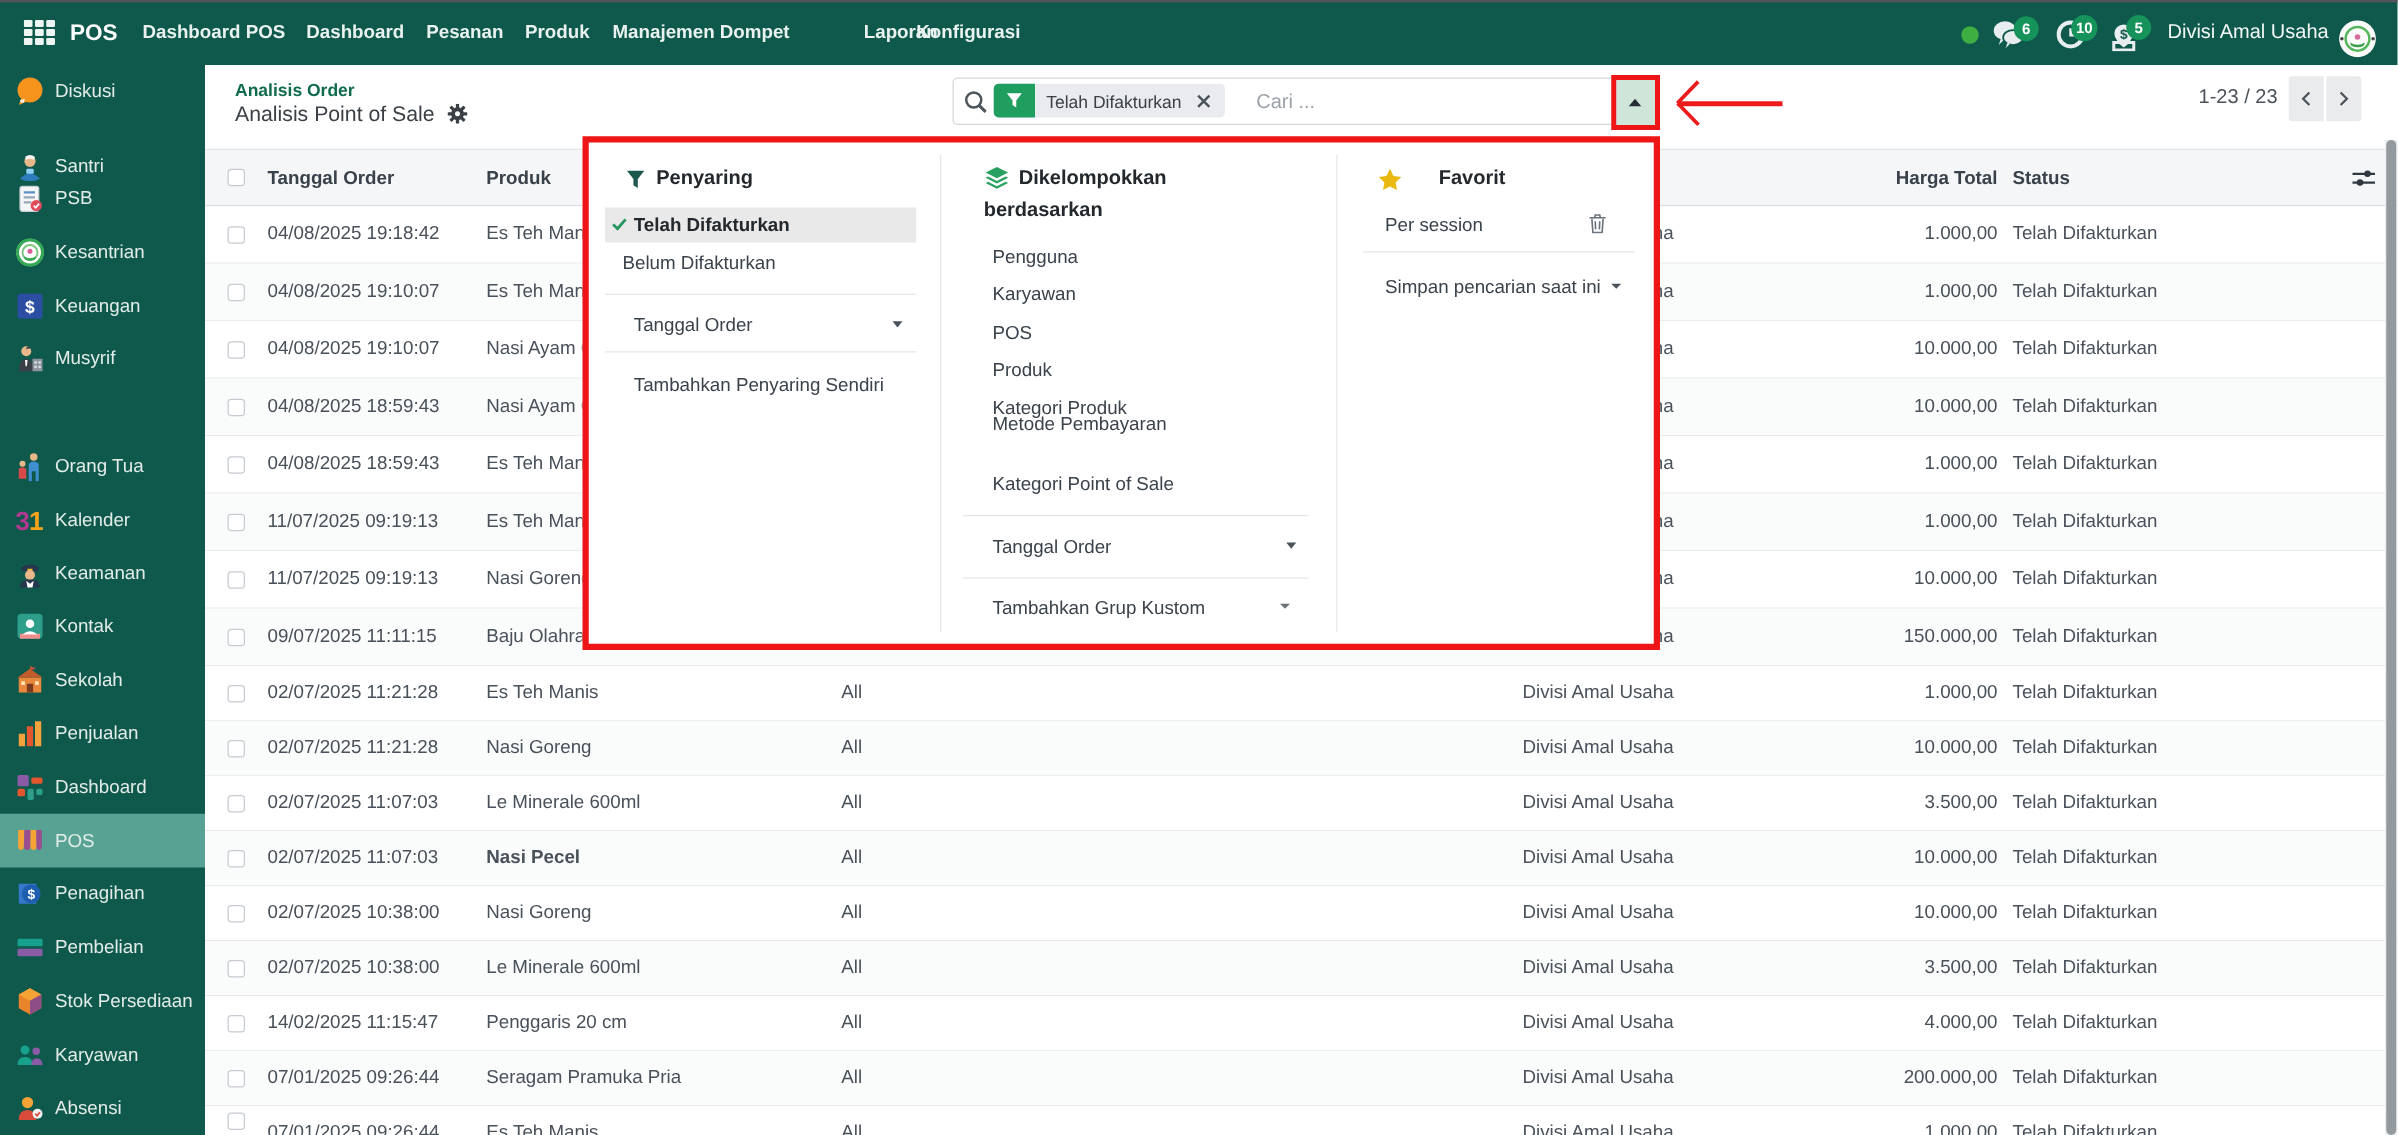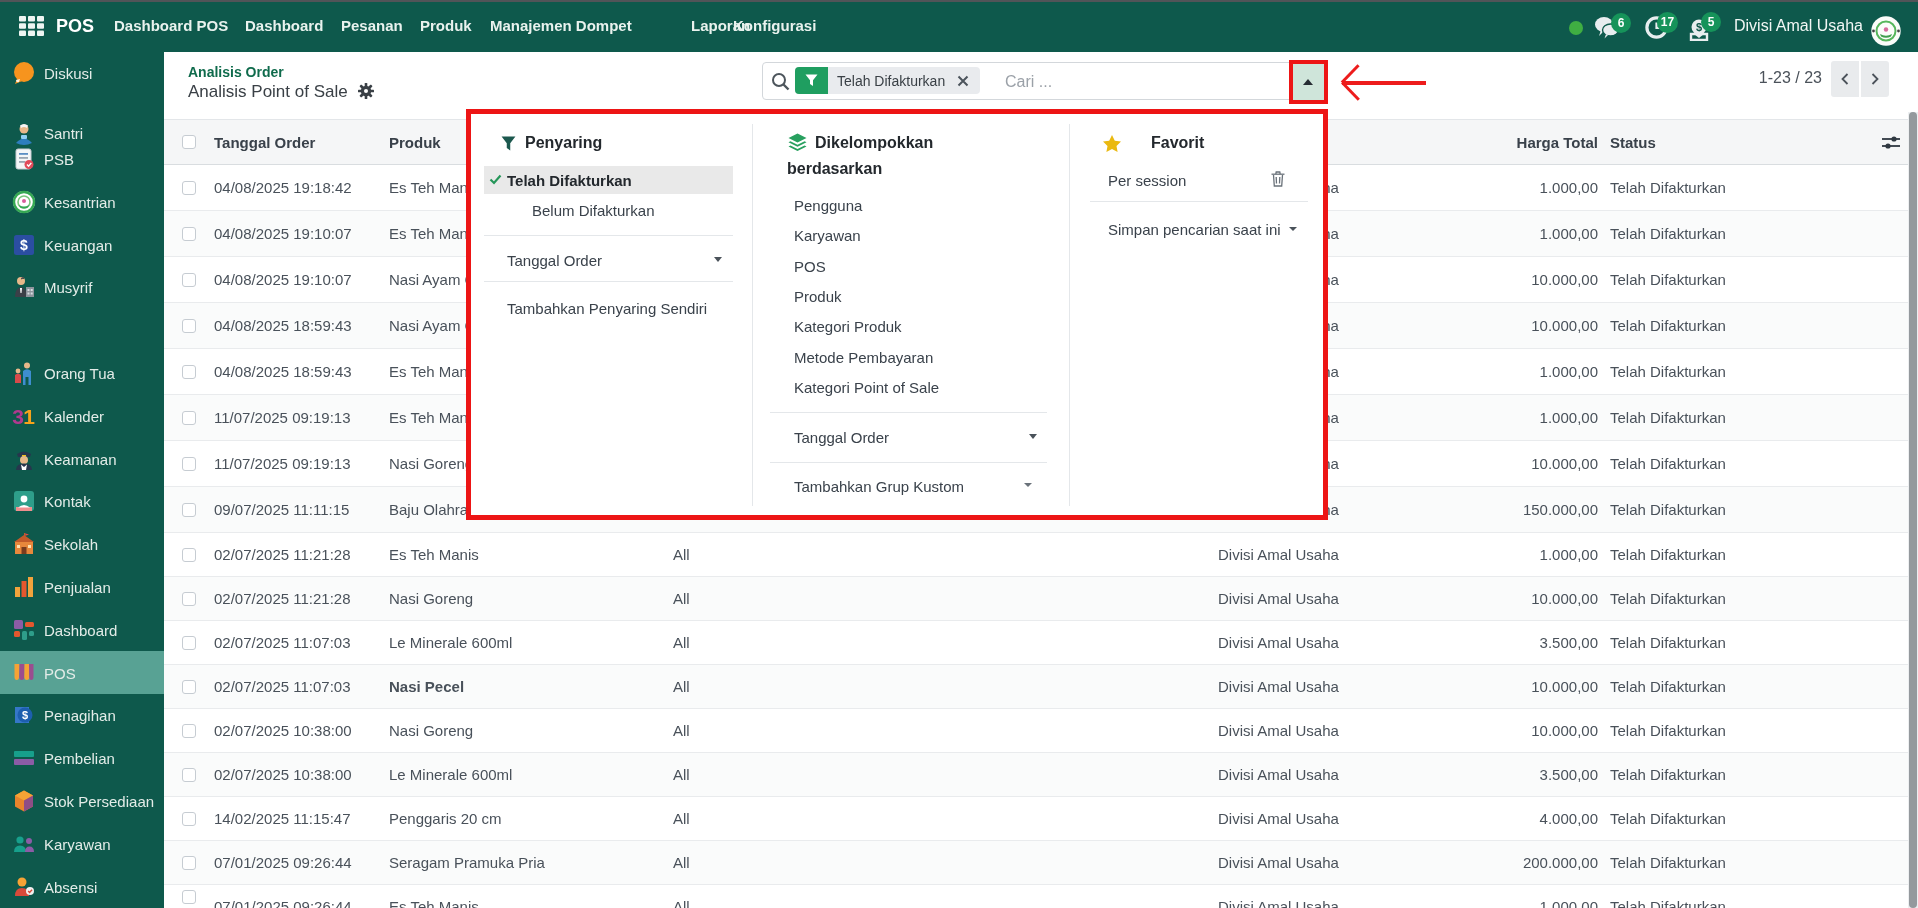--- a/index.html
+++ b/index.html
@@ -62,21 +62,21 @@
     <circle cx="11.5" cy="11.5" r="9.6" fill="none" stroke="#e8edef" stroke-width="3.2"></circle>
     <path d="M11.5 6.5 L11.5 12 L15 12" stroke="#e8edef" stroke-width="2.2" fill="none"></path>
   </svg>
   <svg class="abs" style="left:1688px; top:17px;" width="25" height="24" viewBox="0 0 25 24">
     <circle cx="11" cy="10" r="7.5" fill="#e8edef"></circle>
     <text x="11" y="14" font-size="11" font-weight="bold" fill="#10574a" text-anchor="middle" font-family="Liberation Sans">$</text>
     <path d="M3 17 L19 17 L19 23 L3 23 Z" fill="none" stroke="#e8edef" stroke-width="2.4"></path>
     <path d="M6 17 L11 21 L16 17" fill="#e8edef"></path>
   </svg>
   <div class="abs" style="left:1611px; top:13px; width:20px; height:20px; border-radius:50%; background:var(--badge); color:#fff; font-size:12px; font-weight:700; text-align:center; line-height:20px; z-index:2;">6</div>
-  <div class="abs" style="left:1657px; top:12px; width:21px; height:21px; border-radius:50%; background:var(--badge); color:#fff; font-size:12px; font-weight:700; text-align:center; line-height:21px; z-index:2;">17</div>
+  <div class="abs" style="left:1657px; top:12px; width:21px; height:21px; border-radius:50%; background:var(--badge); color:#fff; font-size:12px; font-weight:700; text-align:center; line-height:21px; z-index:2;">10</div>
   <div class="abs" style="left:1701px; top:12px; width:20px; height:20px; border-radius:50%; background:var(--badge); color:#fff; font-size:12px; font-weight:700; text-align:center; line-height:20px; z-index:2;">5</div>
   <div class="nav-item" style="left:1734px; font-weight:400; font-size:16px; color:#f2f7f5;">Divisi Amal Usaha</div>
   <svg class="abs" style="left:1871px; top:16px;" width="30" height="30" viewBox="0 0 30 30">
       <circle cx="15" cy="15" r="14.7" fill="#fbfcfa"></circle>
       <circle cx="15" cy="15" r="9.5" fill="none" stroke="#56b65c" stroke-width="2"></circle>
       <circle cx="15" cy="13.5" r="2.2" fill="#d66a9d"></circle>
       <path d="M9 18 Q15 21.5 21 18 L20 20.5 Q15 23 10 20.5 Z" fill="#3f9e4d"></path>
       <circle cx="2.5" cy="15" r="1.4" fill="#444"></circle>
       <circle cx="27.5" cy="15" r="1.4" fill="#444"></circle>
     </svg>
@@ -490,42 +490,42 @@
 
   <svg class="abs" style="left:501px; top:136px; z-index:42;" width="15" height="15" viewBox="0 0 13 13">
       <path fill="#1c584e" d="M0.5 0.5 L12.5 0.5 L8 6.3 L8 12.5 L5 10.5 L5 6.3 Z"></path>
     </svg>
   <div class="phead" style="left:525px; top:134px;">Penyaring</div>
   <div class="abs" style="left:484px; top:166px; width:249px; height:28px; background:#e9e9e9; z-index:41;"></div>
   <svg class="abs" style="left:489px; top:174px; z-index:42;" width="13" height="11" viewBox="0 0 13 11">
       <path d="M1.5 5.5 L5 9 L11.5 1.5" stroke="#259659" stroke-width="2.2" fill="none"></path>
     </svg>
   <div class="ptxt" style="left:507px; top:172px; font-weight:700; color:#23282d;">Telah Difakturkan</div>
-  <div class="ptxt" style="left:532px; top:202px;text-align:center;">Belum Difakturkan</div>
+  <div class="ptxt" style="left:498px; top:202px;text-align:center;">Belum Difakturkan</div>
   <div class="sep" style="left:484px; top:235px; width:249px; z-index:42;"></div>
   <div class="ptxt" style="left:507px; top:252px;">Tanggal Order</div>
   <div class="caret-d" style="left:714px; top:257px; z-index:42;"></div>
   <div class="sep" style="left:484px; top:281px; width:249px; z-index:42;"></div>
   <div class="ptxt" style="left:507px; top:300px;">Tambahkan Penyaring Sendiri</div>
 
   <svg class="abs" style="left:788px; top:133px; z-index:42;" width="19" height="19" viewBox="0 0 19 19">
       <g fill="#28a05f">
         <path d="M9.5 0.5 L18.5 5 L9.5 9.5 L0.5 5 Z"></path>
         <path d="M2.5 8.2 L0.5 9.2 L9.5 13.7 L18.5 9.2 L16.5 8.2 L9.5 11.7 Z"></path>
         <path d="M2.5 12.4 L0.5 13.4 L9.5 17.9 L18.5 13.4 L16.5 12.4 L9.5 15.9 Z"></path>
       </g>
     </svg>
   <div class="phead" style="left:815px; top:134px;">Dikelompokkan</div>
   <div class="phead" style="left:787px; top:160px;">berdasarkan</div>
   <div class="ptxt" style="left:794px; top:197px;">Pengguna</div>
   <div class="ptxt" style="left:794px; top:227px;">Karyawan</div>
   <div class="ptxt" style="left:794px; top:258px;">POS</div>
   <div class="ptxt" style="left:794px; top:288px;">Produk</div>
   <div class="ptxt" style="left:794px; top:318px;">Kategori Produk</div>
-  <div class="ptxt" style="left:794px; top:349px;">Metode Pembayaran</div>
+  <div class="ptxt" style="left:794px; top:331px;">Metode Pembayaran</div>
   <div class="ptxt" style="left:794px; top:379px;text-align:right;">Kategori Point of Sale</div>
   <div class="sep" style="left:770px; top:412px; width:277px; z-index:42;"></div>
   <div class="ptxt" style="left:794px; top:429px;">Tanggal Order</div>
   <div class="caret-d" style="left:1029px; top:434px; z-index:42;"></div>
   <div class="sep" style="left:770px; top:462px; width:277px; z-index:42;"></div>
   <div class="ptxt" style="left:794px; top:478px;">Tambahkan Grup Kustom</div>
   <div class="caret-d" style="left:1024px; top:483px; z-index:42; border-left-width:4px; border-right-width:4px; border-top-width:4.5px; border-top-color:#6a727a;"></div>
 
   <svg class="abs" style="left:1103px; top:135px; z-index:42;" width="18" height="17" viewBox="0 0 18 17">
       <path fill="#eab911" d="M9 0 L11.8 5.7 L18 6.6 L13.5 11 L14.6 17 L9 14.1 L3.4 17 L4.5 11 L0 6.6 L6.2 5.7 Z"></path>

